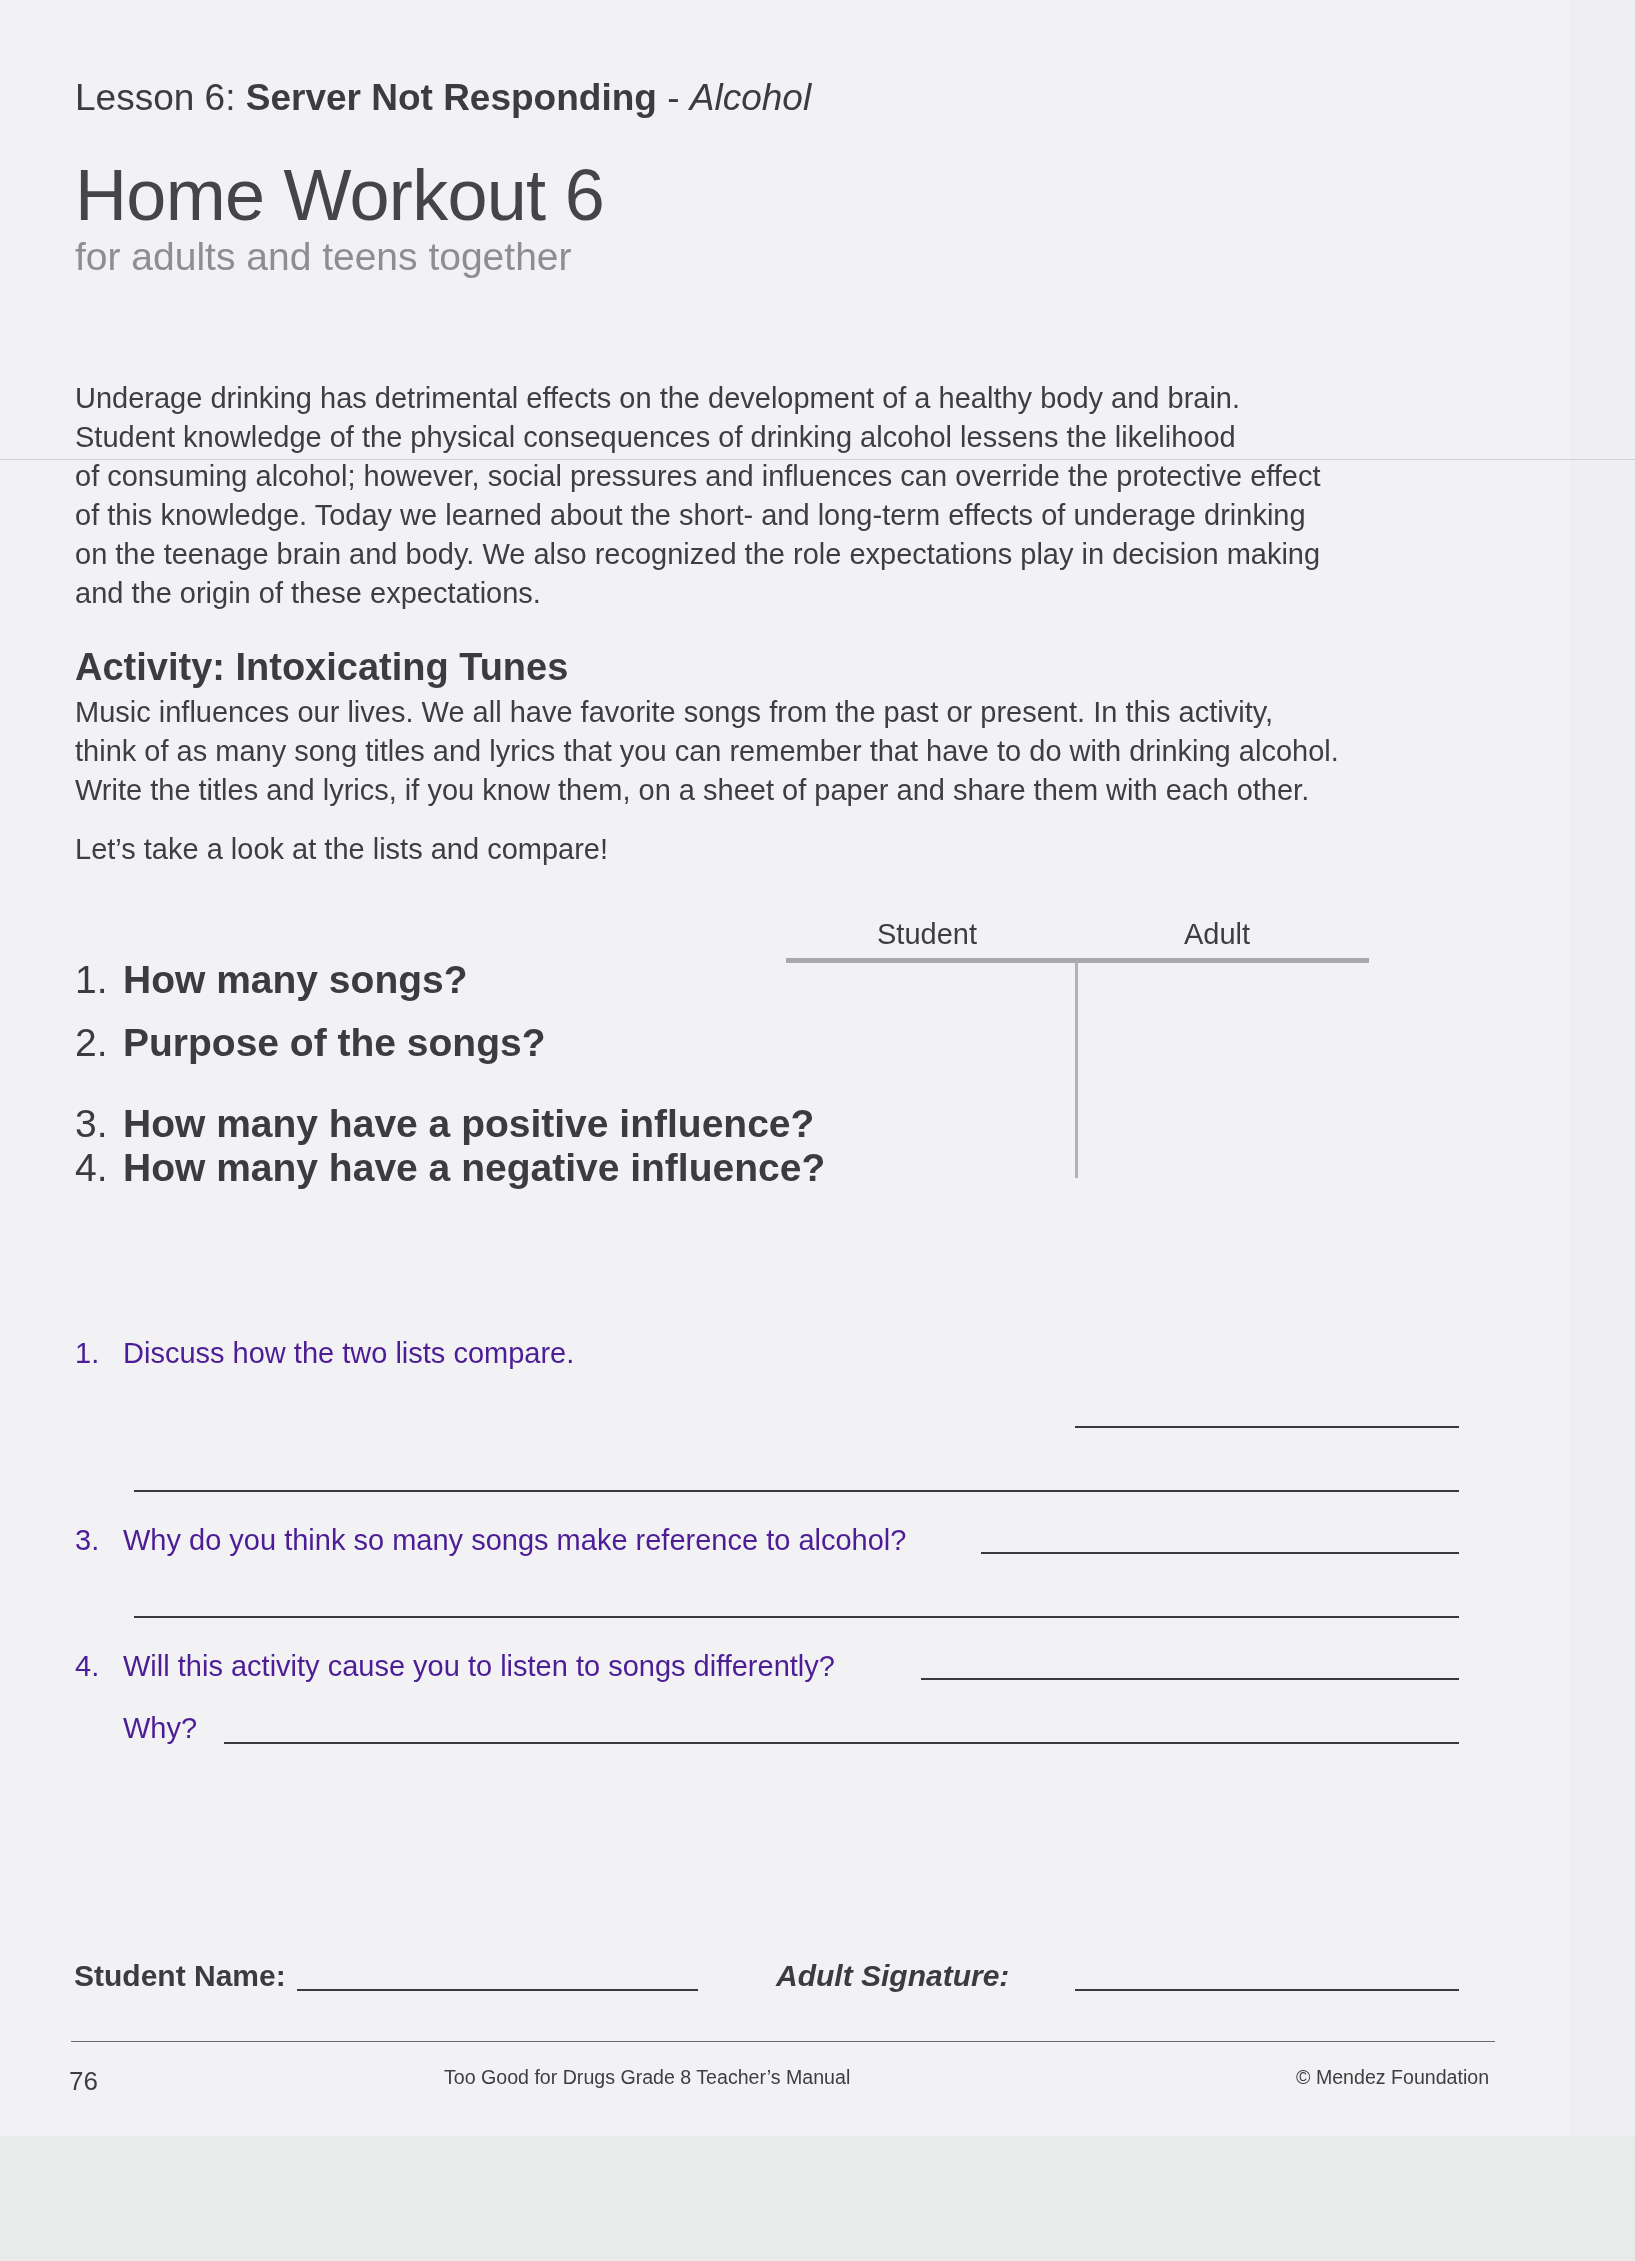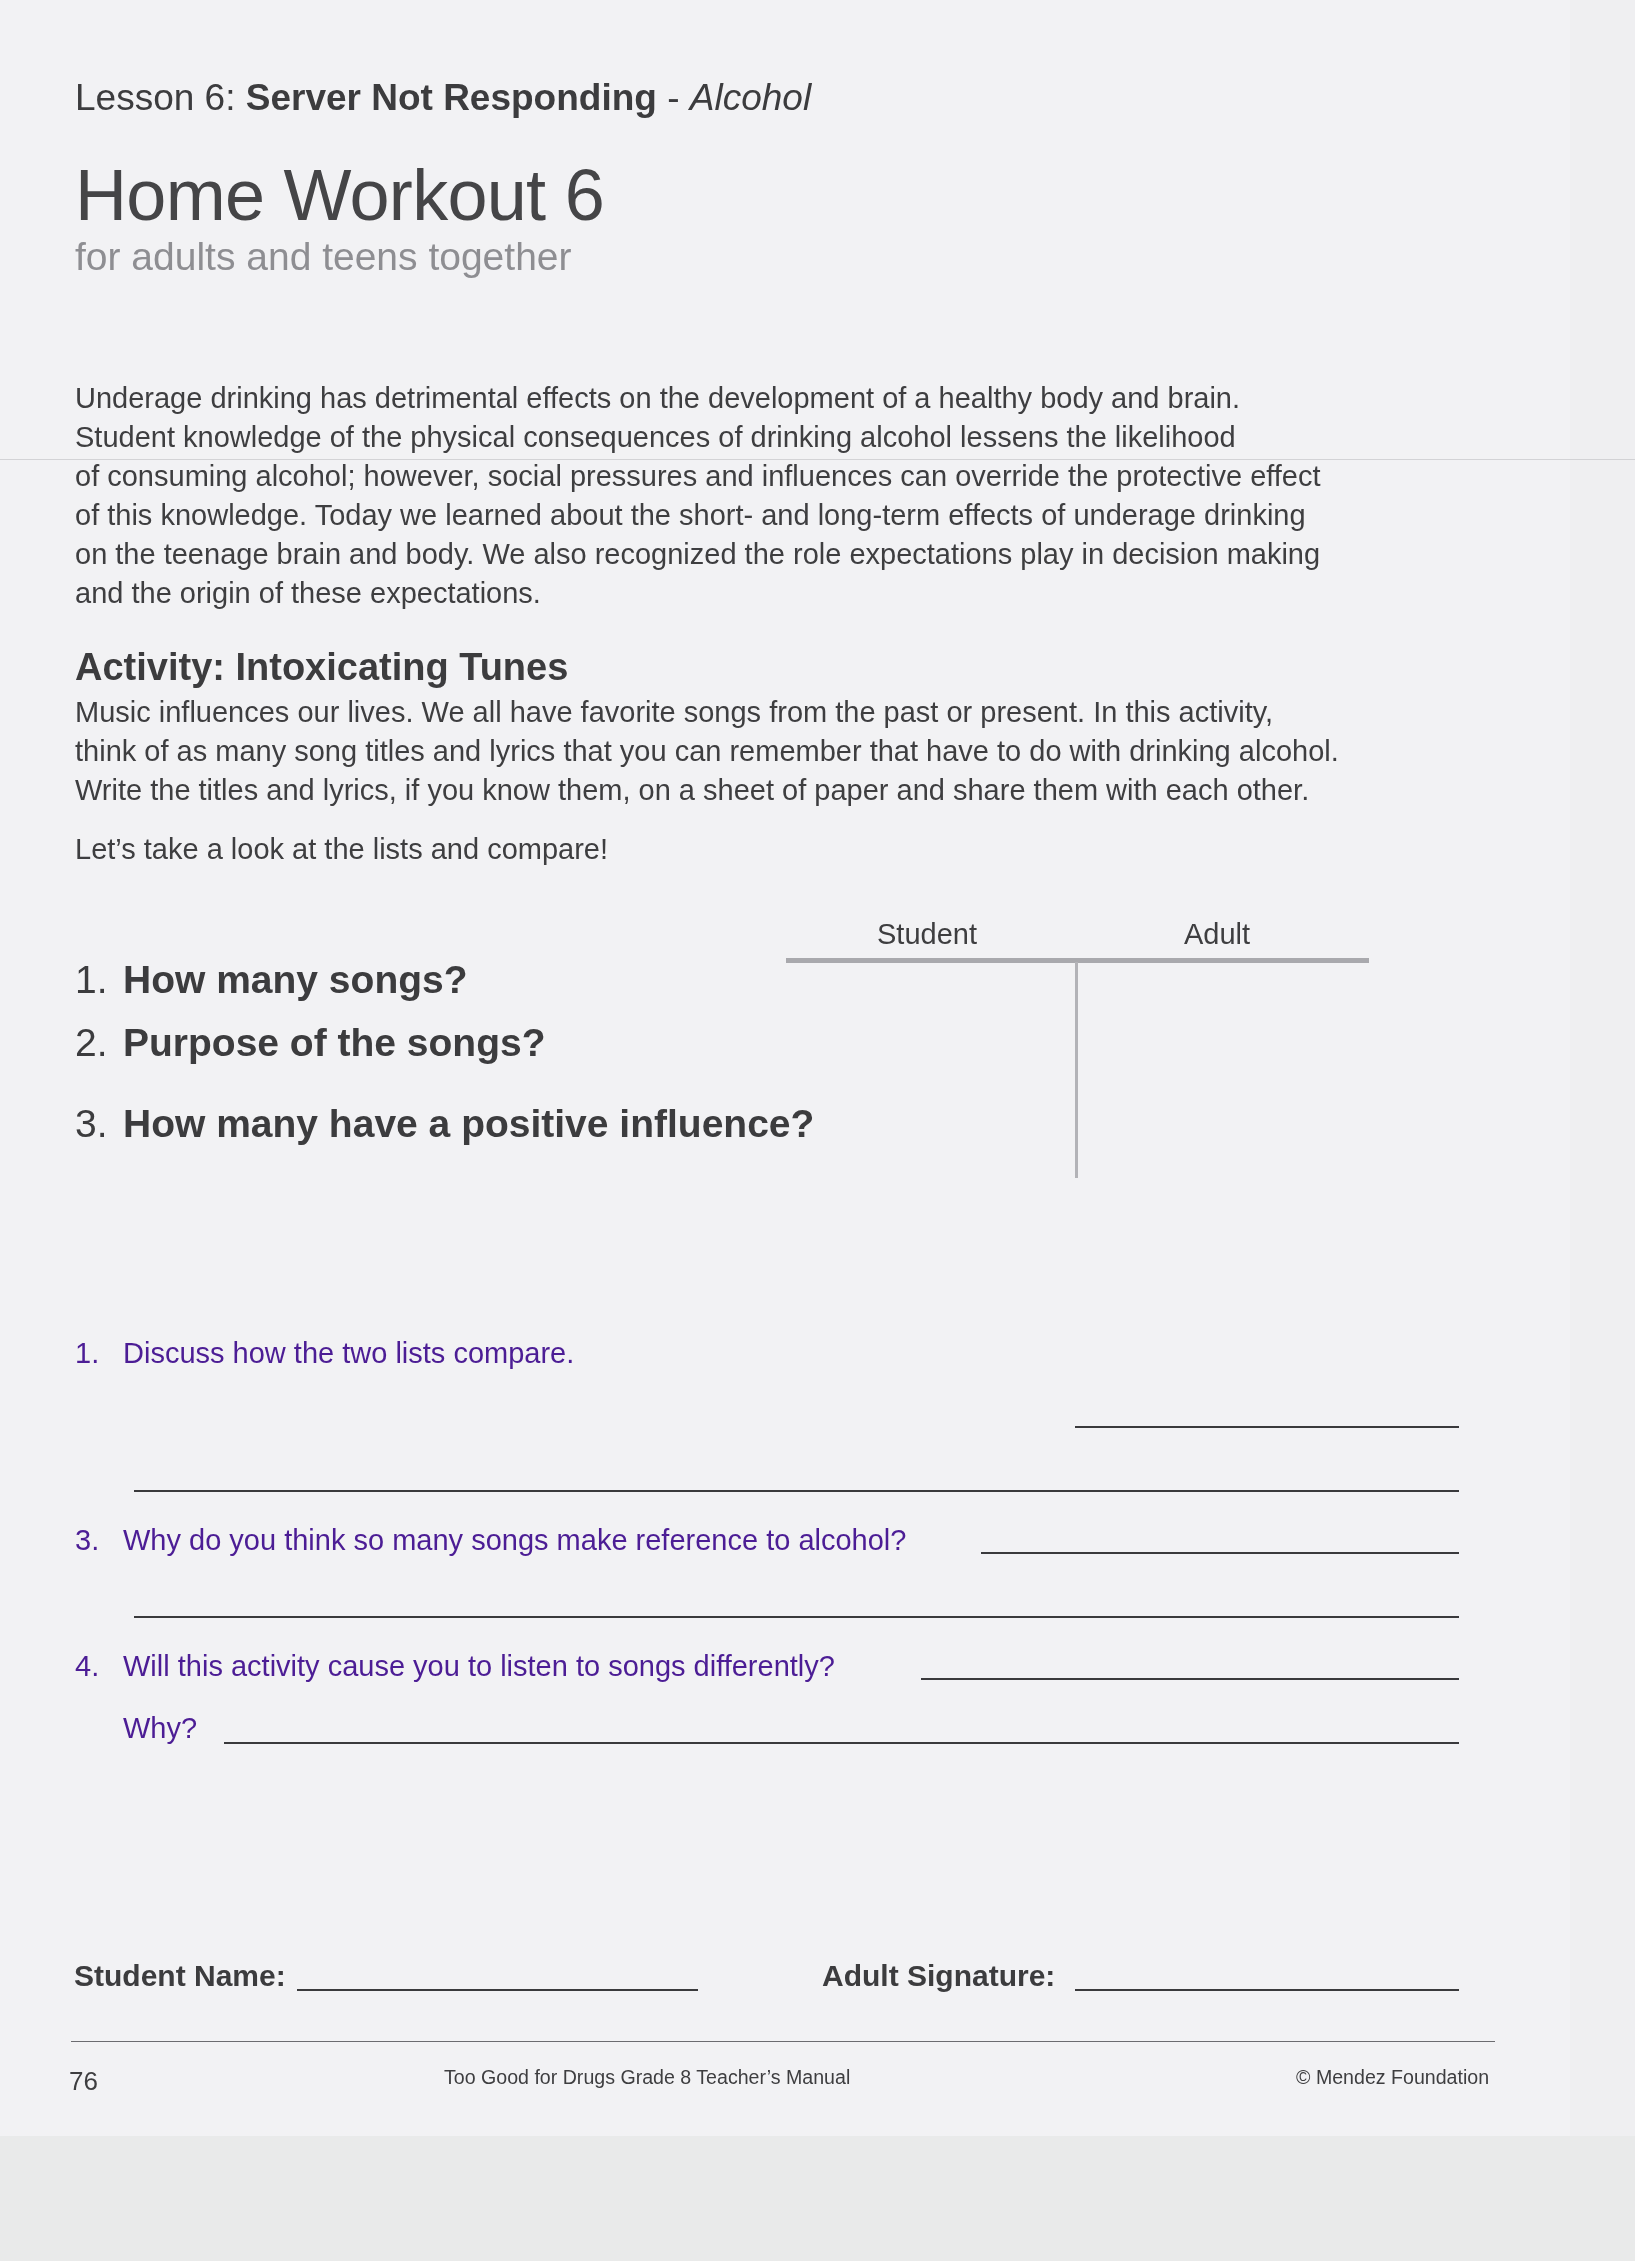--- a/index.html
+++ b/index.html
@@ -81,38 +81,39 @@
   <div class="abs col-head col-student">Student</div>
   <div class="abs col-head col-adult">Adult</div>
   <div class="abs tchart-h"></div>
   <div class="abs tchart-v"></div>
   <div class="abs" style="left:786px;top:962px;width:289px;height:216px;"></div>
   <div class="abs" style="left:1078px;top:962px;width:291px;height:216px;"></div>
 
   <div class="abs q" style="top:958px;"><span class="num">1.</span><span>How many songs?</span></div>
   <div class="abs q" style="top:1021px;"><span class="num">2.</span><span>Purpose of the songs?</span></div>
   <div class="abs q" style="top:1083px;margin-top:19px;"><span class="num">3.</span><span>How many have a positive influence?</span></div>
+  <div class="abs q" style="top:1146px;"><span class="num">4.</span><span>How many have a negative influence?</span></div>
 
   <div class="abs q2" style="top:1337px;"><span class="num">1.</span><span>Discuss how the two lists compare.</span></div>
 
   <div class="blank" style="left:1075px;top:1426px;width:384px;"></div>
   <div class="blank" style="left:134px;top:1490px;width:1325px;"></div>
 
   <div class="abs q2" style="top:1524px;"><span class="num">3.</span><span>Why do you think so many songs make reference to alcohol?</span></div>
   <div class="blank" style="left:981px;top:1552px;width:478px;"></div>
   <div class="blank" style="left:134px;top:1616px;width:1325px;"></div>
 
   <div class="abs q2" style="top:1650px;"><span class="num">4.</span><span>Will this activity cause you to listen to songs differently?</span></div>
   <div class="blank" style="left:921px;top:1678px;width:538px;"></div>
   <div class="abs q2" style="top:1712px;left:123px;">Why?</div>
   <div class="blank" style="left:224px;top:1742px;width:1235px;"></div>
 
   <div class="abs sig-label" style="left:74px;top:1959px;">Student Name:</div>
   <div class="blank" style="left:297px;top:1989px;width:401px;"></div>
-  <div class="abs sig-label" style="left:822px;top:1959px;">Adult Signature:</div>
+  <div class="abs sig-label" style="left:776px;top:1959px;font-style:italic;">Adult Signature:</div>
   <div class="blank" style="left:1075px;top:1989px;width:384px;"></div>
 
   <div class="abs footer-rule"></div>
   <div class="abs foot" style="left:69px;top:2066px;font-size:26px;">76</div>
   <div class="abs foot" style="left:444px;top:2066px;font-size:19.6px;">Too Good for Drugs Grade 8 Teacher’s Manual</div>
   <div class="abs foot" style="left:1296px;top:2066px;font-size:19.6px;">© Mendez Foundation</div>
 </div>
 <div class="bottom-band"></div>
 
 

